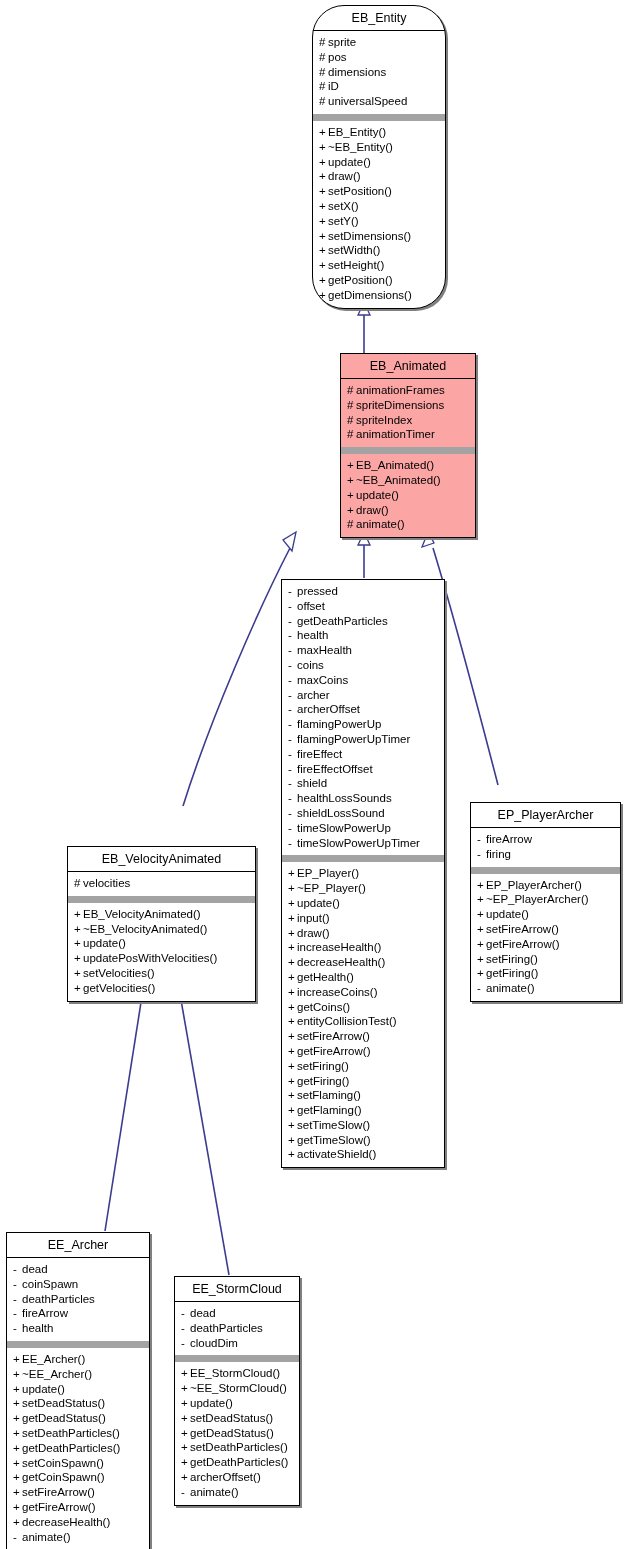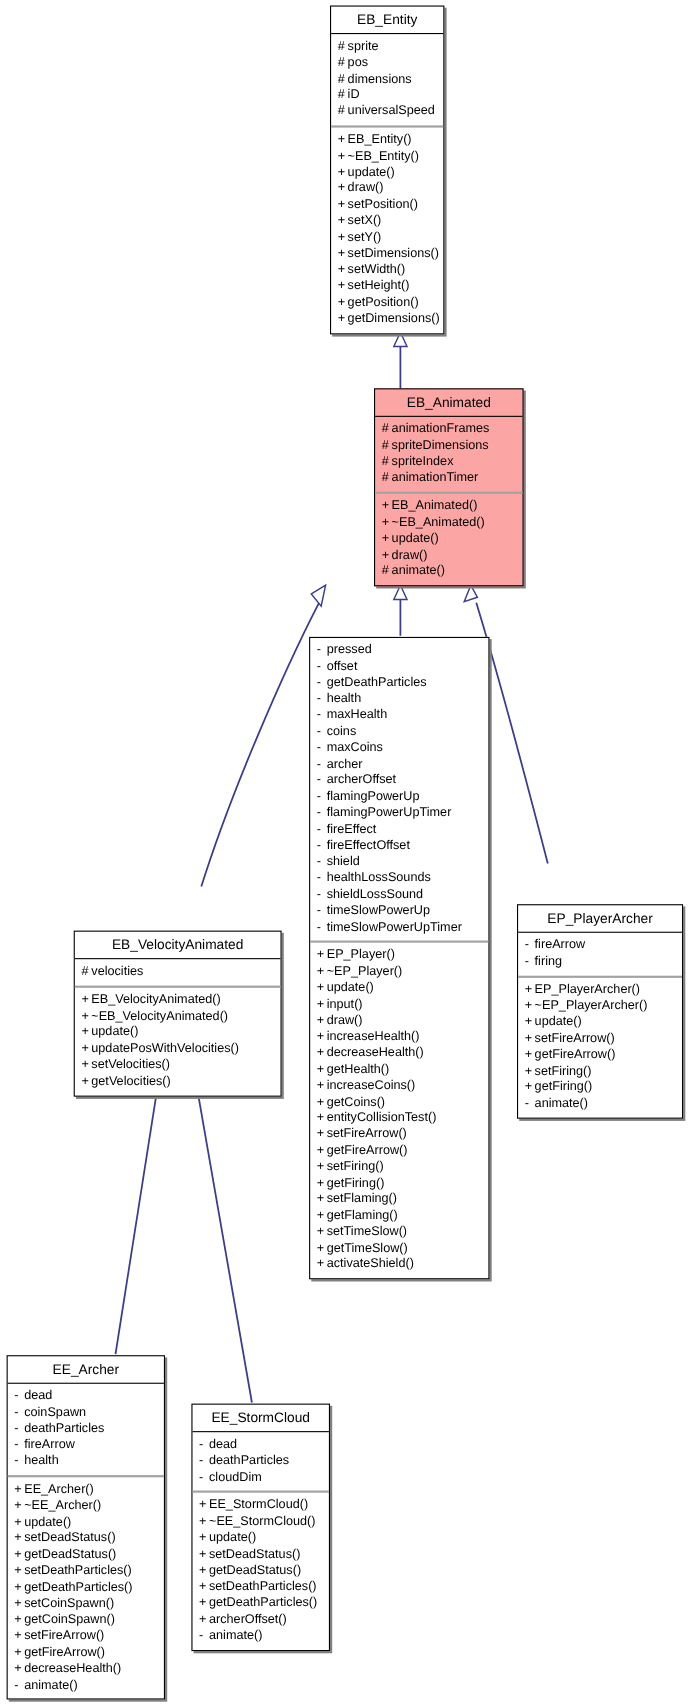--- a/index.html
+++ b/index.html
@@ -40,21 +40,21 @@
     font-size: 12.5px;
     color: #000000;
     line-height: 14px;
     padding: 5px 4px 5px 4px;
     border-bottom: 1px solid #000000;
     white-space: nowrap;
   }
   .uml-section {
     box-sizing: border-box;
     padding: 4px 6px 5px 6px;
-    border-bottom: 2px solid #a3a3a3;
+    border-bottom: 7px solid #a3a3a3;
   }
   .uml-section:last-child {
     border-bottom: none;
   }
   .uml-row {
     font-size: 11.5px;
     line-height: 14.8px;
     color: #000000;
     white-space: nowrap;
     letter-spacing: 0px;
@@ -95,21 +95,21 @@
       <line x1="105" y1="1231" x2="145" y2="977" stroke="#3b3b8f" stroke-width="1.6"></line>
       <polygon points="147,962 139,976 151,978" fill="#ffffff" stroke="#3b3b8f" stroke-width="1.3"></polygon>
     </g>
 
     <g>
       <line x1="229" y1="1275" x2="177" y2="977" stroke="#3b3b8f" stroke-width="1.6"></line>
       <polygon points="174,962 168,977 180,975" fill="#ffffff" stroke="#3b3b8f" stroke-width="1.3"></polygon>
     </g>
   </svg>
 
-  <div class="uml-box" style="left:300px; top:5px; width:104px;">
+  <div class="uml-box" style="left:312px; top:5px; width:134px;border-radius:32px;">
     <div class="uml-title">EB_Entity</div>
     <div class="uml-section">
         <div class="uml-row"><span class="vis">#</span><span>sprite</span></div>
         <div class="uml-row"><span class="vis">#</span><span>pos</span></div>
         <div class="uml-row"><span class="vis">#</span><span>dimensions</span></div>
         <div class="uml-row"><span class="vis">#</span><span>iD</span></div>
         <div class="uml-row"><span class="vis">#</span><span>universalSpeed</span></div>
       </div>
     <div class="uml-section">
         <div class="uml-row"><span class="vis">+</span><span>EB_Entity()</span></div>
@@ -182,21 +182,21 @@
         <div class="uml-row"><span class="vis">+</span><span>setFiring()</span></div>
         <div class="uml-row"><span class="vis">+</span><span>getFiring()</span></div>
         <div class="uml-row"><span class="vis">+</span><span>setFlaming()</span></div>
         <div class="uml-row"><span class="vis">+</span><span>getFlaming()</span></div>
         <div class="uml-row"><span class="vis">+</span><span>setTimeSlow()</span></div>
         <div class="uml-row"><span class="vis">+</span><span>getTimeSlow()</span></div>
         <div class="uml-row"><span class="vis">+</span><span>activateShield()</span></div>
       </div>
   </div>
 
-  <div class="uml-box" style="left:470px; top:822px; width:151px;">
+  <div class="uml-box" style="left:470px; top:802px; width:151px;">
     <div class="uml-title">EP_PlayerArcher</div>
     <div class="uml-section">
         <div class="uml-row"><span class="vis">-</span><span>fireArrow</span></div>
         <div class="uml-row"><span class="vis">-</span><span>firing</span></div>
       </div>
     <div class="uml-section">
         <div class="uml-row"><span class="vis">+</span><span>EP_PlayerArcher()</span></div>
         <div class="uml-row"><span class="vis">+</span><span>~EP_PlayerArcher()</span></div>
         <div class="uml-row"><span class="vis">+</span><span>update()</span></div>
         <div class="uml-row"><span class="vis">+</span><span>setFireArrow()</span></div>

